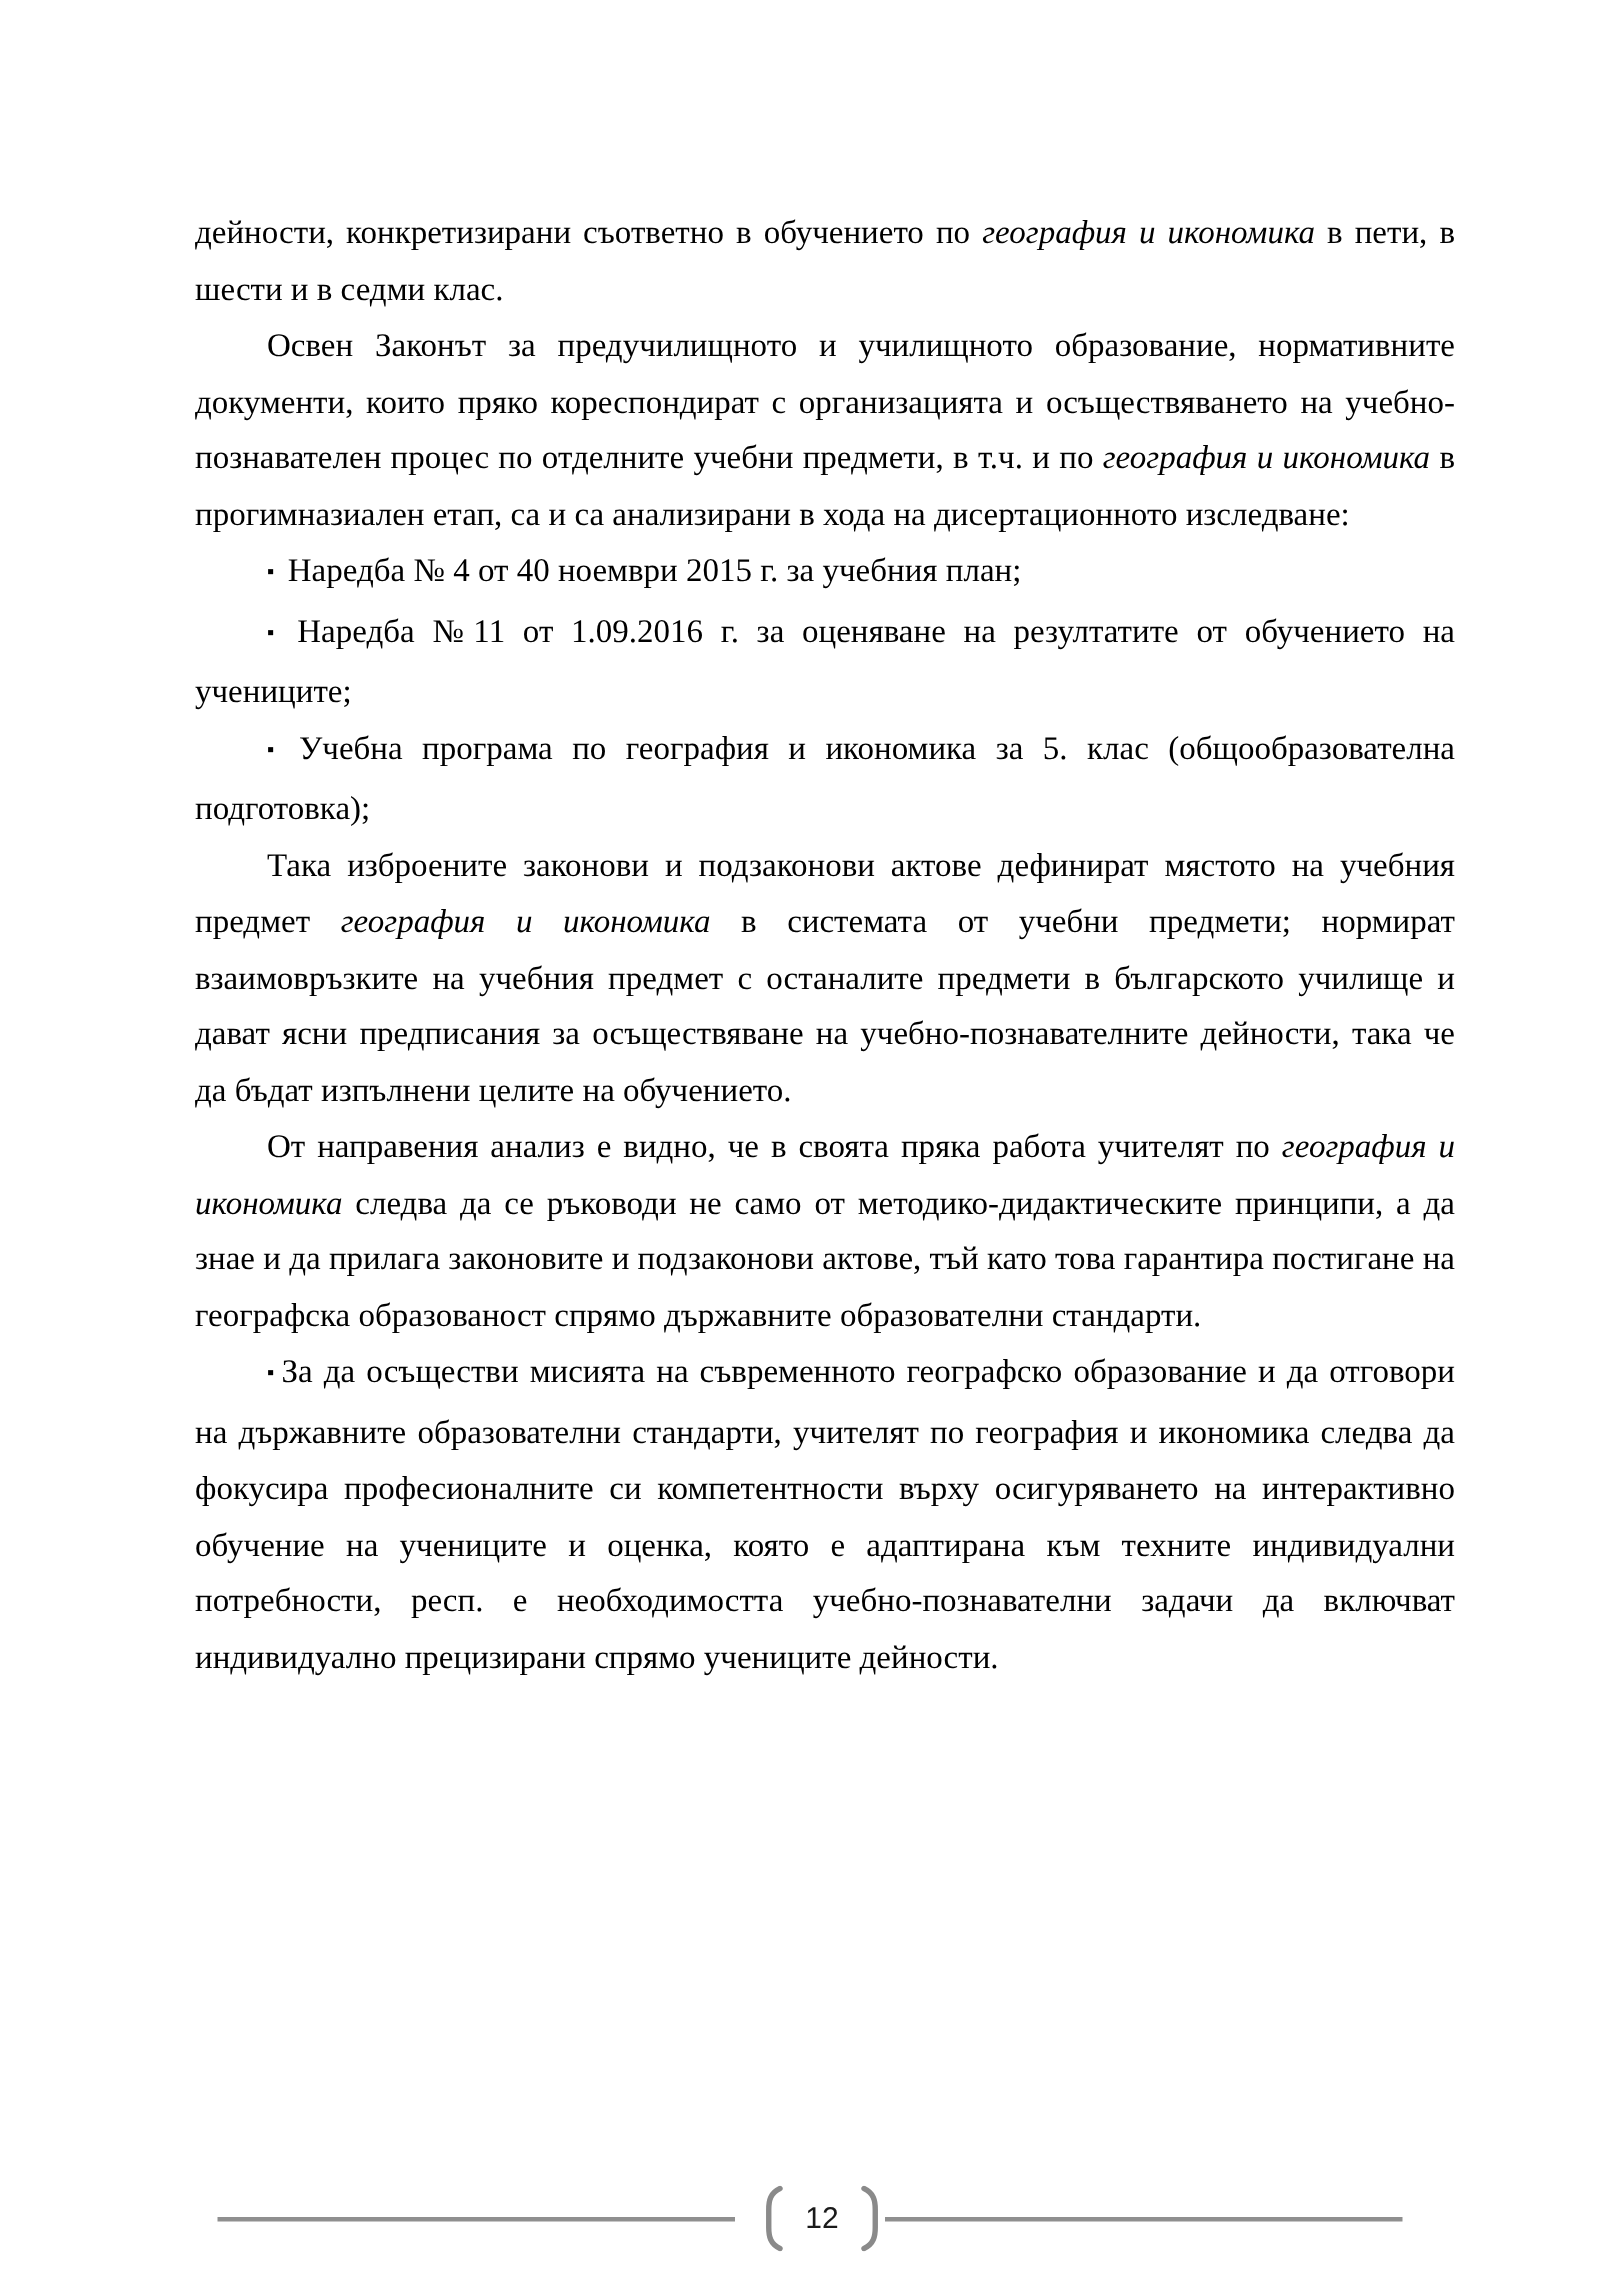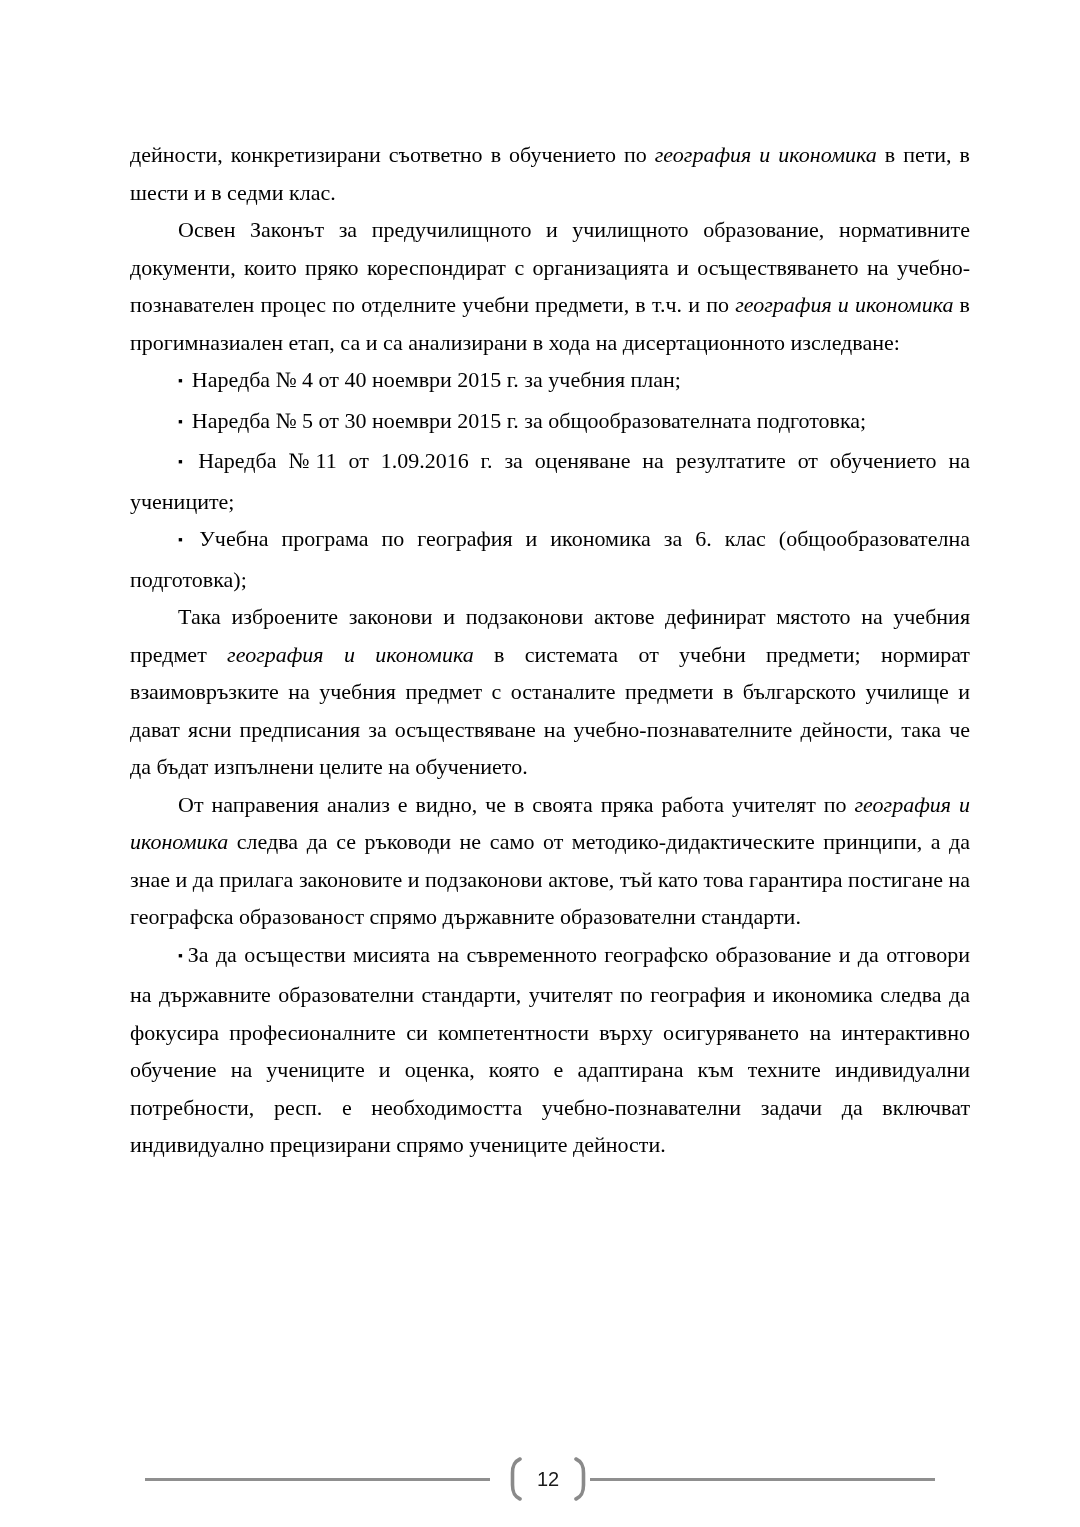--- a/index.html
+++ b/index.html
@@ -69,23 +69,22 @@
 </style>
 </head>
 <body>
 
 <div class="page">
 
   <div class="doc-body">
       <p class="para"><span class="">дейности, конкретизирани съответно в обучението по </span><span class="it">география и икономика</span><span class=""> в пети, в шести и в седми клас.</span></p>
       <p class="para indent"><span class="">Освен Законът за предучилищното и училищното образование, нормативните документи, които пряко кореспондират с организацията и осъществяването на учебно-познавателен процес по отделните учебни предмети, в т.ч. и по </span><span class="it">география и икономика</span><span class=""> в прогимназиален етап, са и са анализирани в хода на дисертационното изследване:</span></p>
       <p class="para indent"><span class="bullet" style="margin-right: 9px;">▪</span><span class="">Наредба № 4 от 40 ноември 2015 г. за учебния план;</span></p>
-      <p class="para indent"><span class="bullet" style="margin-right: 9px;">▪</span><span class="">Наредба № 5 от 30 ноември 2015 г. за общообразователната подготовка;</span></p>
       <p class="para indent"><span class="bullet" style="margin-right: 9px;">▪</span><span class="">Наредба №11 от 1.09.2016 г. за оценяване на резултатите от обучението на учениците;</span></p>
-      <p class="para indent"><span class="bullet" style="margin-right: 9px;">▪</span><span class="">Учебна програма по география и икономика за 6. клас (общообразователна подготовка);</span></p>
+      <p class="para indent"><span class="bullet" style="margin-right: 9px;">▪</span><span class="">Учебна програма по география и икономика за 5. клас (общообразователна подготовка);</span></p>
       <p class="para indent"><span class="">Така изброените законови и подзаконови актове дефинират мястото на учебния предмет </span><span class="it">география и икономика</span><span class=""> в системата от учебни предмети; нормират взаимовръзките на учебния предмет с останалите предмети в българското училище и дават ясни предписания за осъществяване на учебно-познавателните дейности, така че да бъдат изпълнени целите на обучението.</span></p>
       <p class="para indent"><span class="">От направения анализ е видно, че в своята пряка работа учителят по </span><span class="it">география и икономика</span><span class=""> следва да се ръководи не само от методико-дидактическите принципи, а да знае и да прилага законовите и подзаконови актове, тъй като това гарантира постигане на географска образованост спрямо държавните образователни стандарти.</span></p>
       <p class="para indent"><span class="bullet" style="margin-right: 3px;">▪</span><span class="">За да осъществи мисията на съвременното географско образование и да отговори на държавните образователни стандарти, учителят по география и икономика следва да фокусира професионалните си компетентности върху осигуряването на интерактивно обучение на учениците и оценка, която е адаптирана към техните индивидуални потребности, респ. е необходимостта учебно-познавателни задачи да включват индивидуално прецизирани спрямо учениците дейности.</span></p>
     </div>
 
   <div class="footer">
     <div class="rule rule-left"></div>
     <svg class="bracket" width="14" height="44" viewBox="0 0 14 44" aria-hidden="true">
       <path d="M12 2 C5.5 5 4.5 10 4.5 16 L4.5 28 C4.5 34 5.5 39 12 42" fill="none" stroke="currentColor" stroke-width="3.6" stroke-linecap="round"></path>
     </svg>

